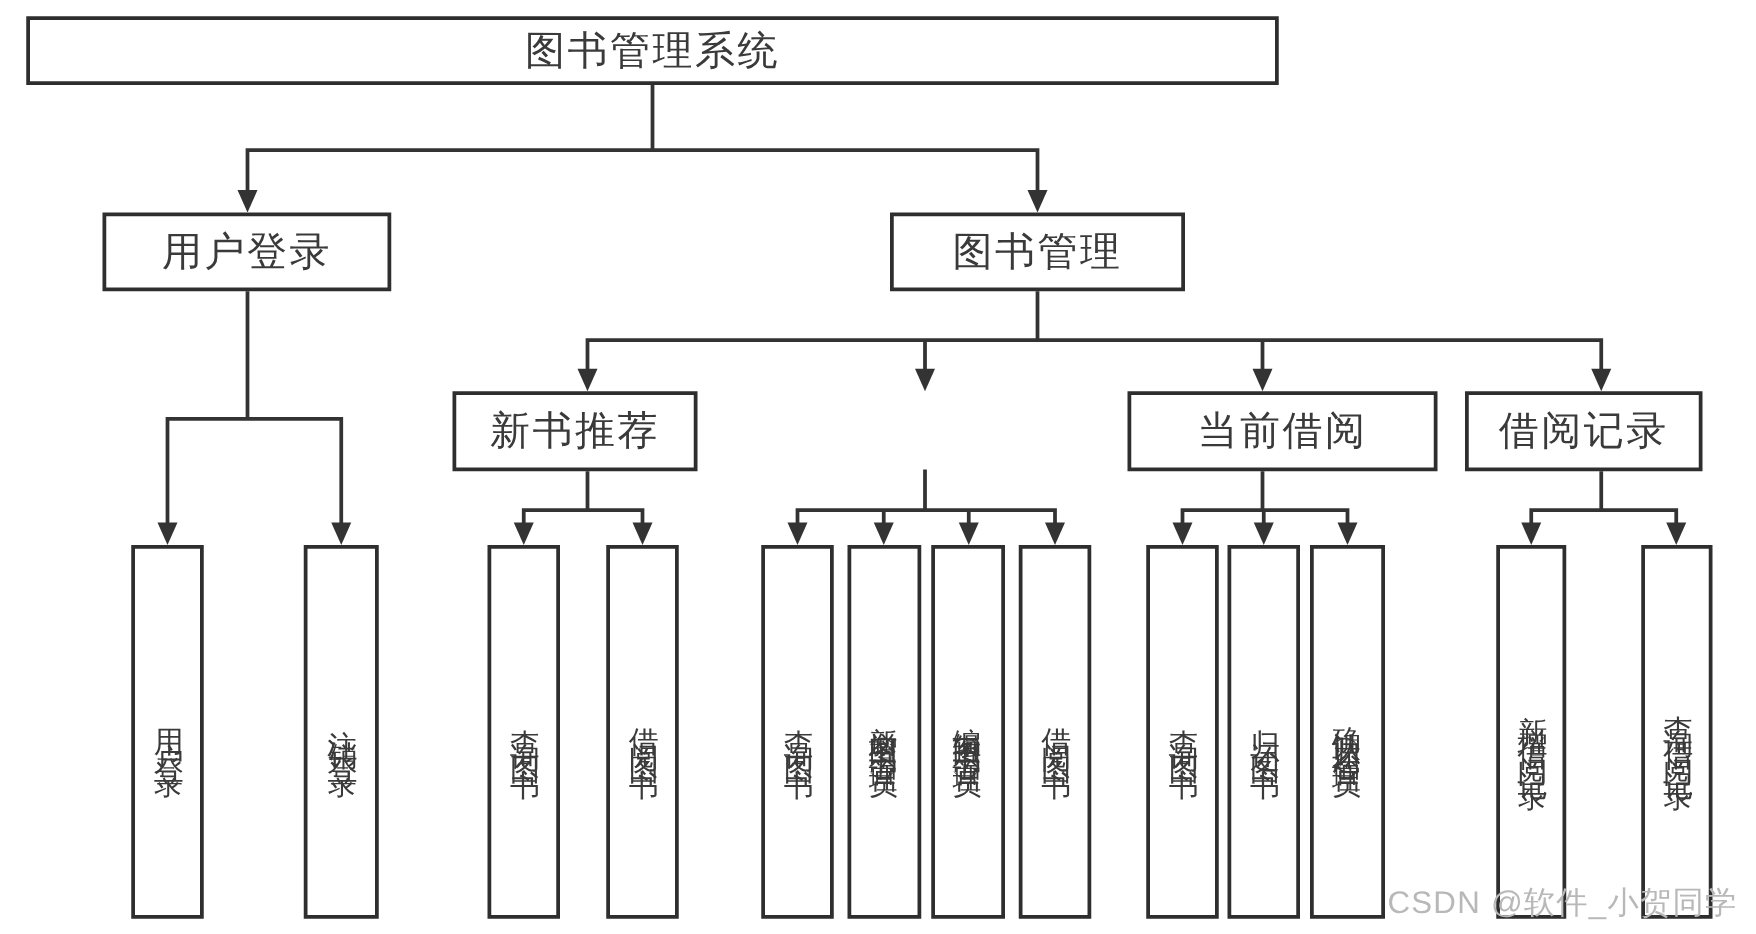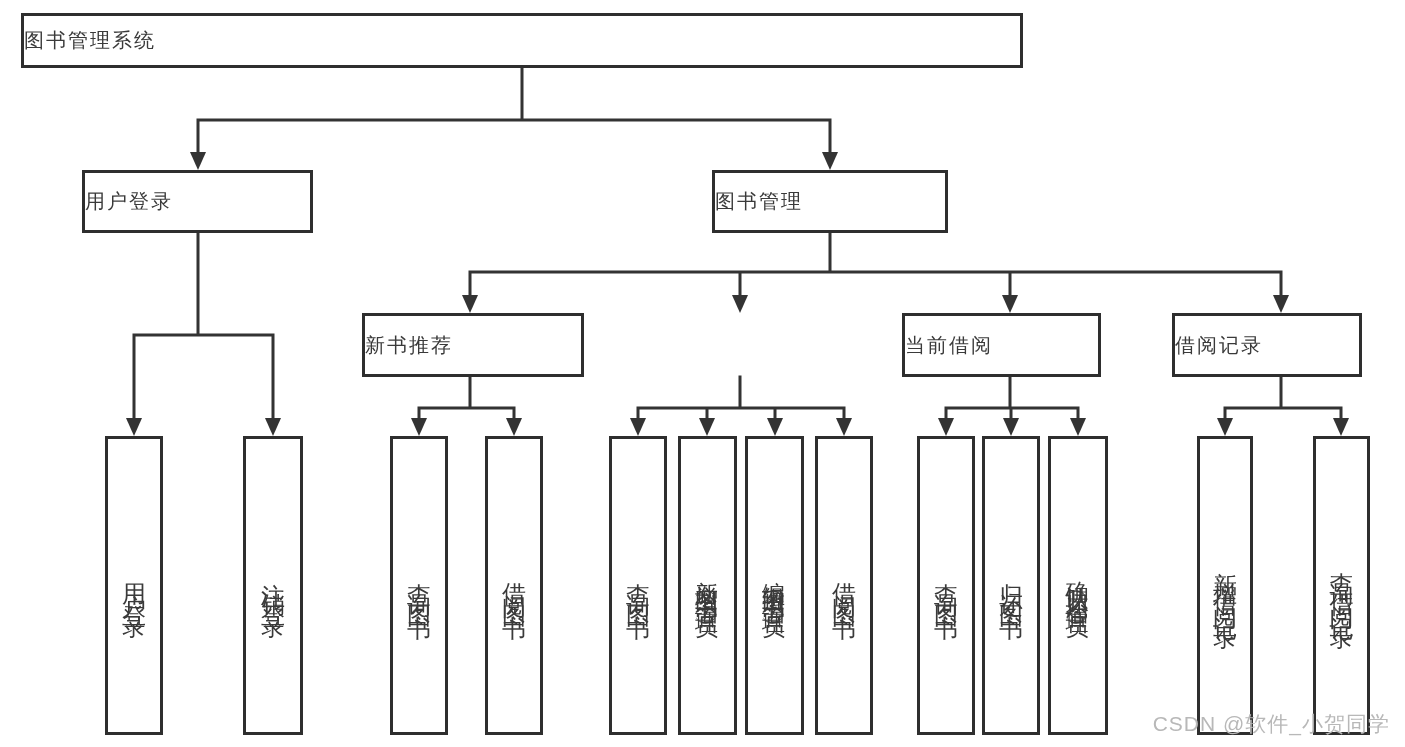--- a/index.html
+++ b/index.html
@@ -21,22 +21,22 @@
     width: 1405px; height: 747px;
     z-index: 1;
   }
   .hbox {
     position: absolute;
     box-sizing: border-box;
     border: 3px solid #2e2e2e;
     background: #ffffff;
     display: flex;
     align-items: center;
-    justify-content: flex-start;
-    font-size: 20px;
+    justify-content: center;
+    font-size: 32px;
     letter-spacing: 2px;
     color: #3a3a3a;
     z-index: 2;
   }
   .vbox {
     position: absolute;
     box-sizing: border-box;
     border: 3px solid #2e2e2e;
     background: #ffffff;
     display: flex;
@@ -53,21 +53,21 @@
     white-space: nowrap;
   }
   .vtxt.tight {
     font-size: 23px;
     letter-spacing: 5px;
   }
   .watermark {
     position: absolute;
     right: 15px;
     bottom: 9px;
-    font-size: 21px;
+    font-size: 25px;
     letter-spacing: 1px;
     color: #b8b8b8;
     z-index: 5;
     white-space: nowrap;
   }
 </style>
 </head>
 <body>
 
 <div id="stage">
@@ -116,24 +116,24 @@
     <span>图书管理系统</span>
   </div>
 
   <div class="hbox" style="left:82px; top:170px; width:231px; height:63px">
     <span>用户登录</span>
   </div>
   <div class="hbox" style="left:712px; top:170px; width:236px; height:63px">
     <span>图书管理</span>
   </div>
 
-  <div class="hbox" style="left:362px; top:313px; width:222px; height:64px">
+  <div class="hbox" style="left:362px; top:313px; width:196px; height:64px">
     <span>新书推荐</span>
   </div>
-  <div class="hbox" style="left:902px; top:313px; width:199px; height:64px">
+  <div class="hbox" style="left:902px; top:313px; width:248px; height:64px">
     <span>当前借阅</span>
   </div>
   <div class="hbox" style="left:1172px; top:313px; width:190px; height:64px">
     <span>借阅记录</span>
   </div>
 
   <div class="vbox" style="left:105px; top:436px; width:58px; height:299px">
     <span class="vtxt">用户登录</span>
   </div>
   <div class="vbox" style="left:243px; top:436px; width:60px; height:299px">

